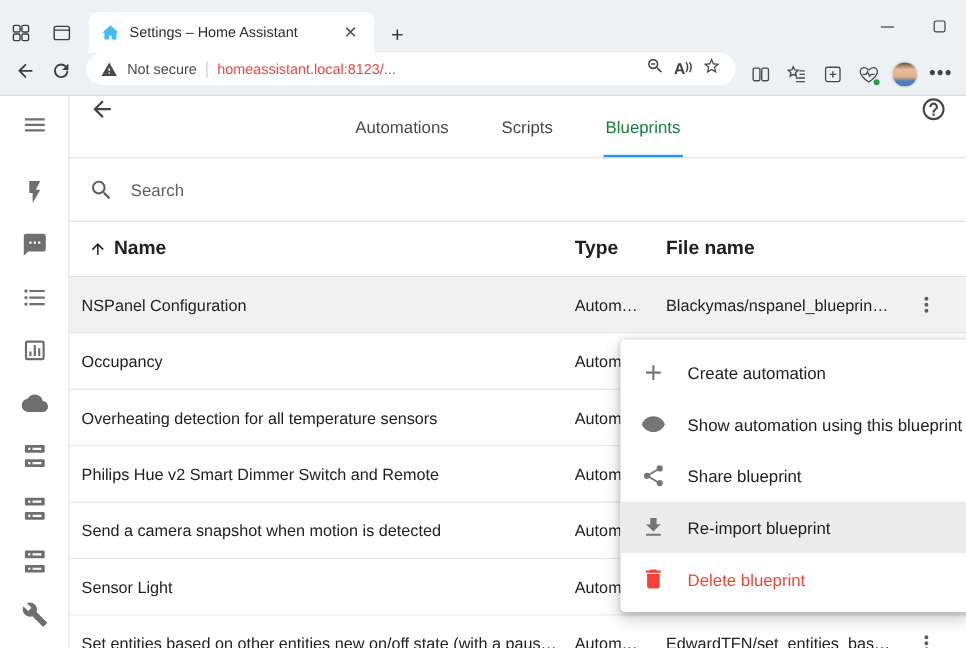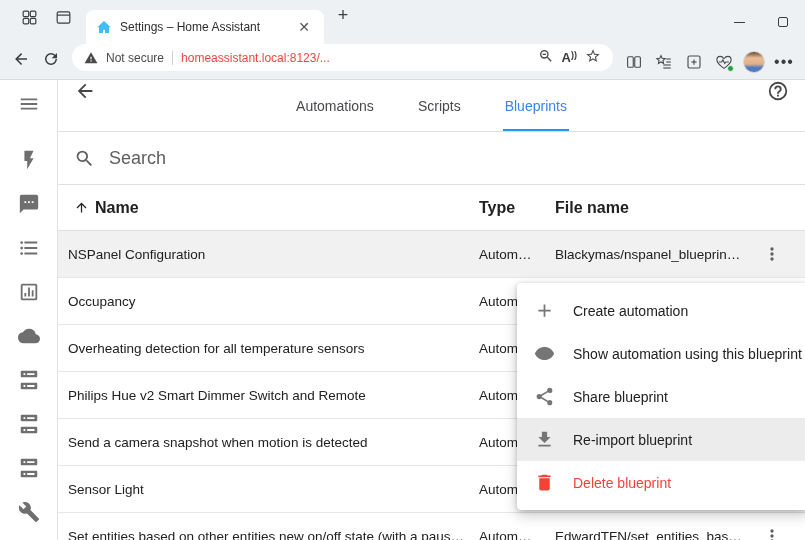--- a/index.html
+++ b/index.html
@@ -1,21 +1,21 @@
 <!DOCTYPE html>
 <html><head>
 <meta charset="utf-8">
 <style>
   * { box-sizing: border-box; margin: 0; padding: 0; }
   html,body { width:805px; height:540px; overflow:hidden; }
   body { font-family:"Liberation Sans", sans-serif; background:#fff; }
   .window { position:relative; width:805px; height:540px; overflow:hidden; background:#fff; }
 
   
-  .tabbar { height:44px; background:#eef1f4; display:flex; align-items:flex-start; padding-left:12px; }
+  .tabbar { height:44px; background:#eef1f4; display:flex; align-items:flex-end; padding-left:0; }
   .chrome-btn { width:34px; height:34px; display:flex; align-items:center; justify-content:center; border-radius:6px; flex:0 0 auto; }
   .chrome-btn svg { width:19px; height:19px; stroke:#3d3d3d; fill:none; stroke-width:1.5; }
   .tab { align-self:flex-end; width:238px; height:34px; background:#fff; border-radius:8px 8px 0 0; display:flex; align-items:center; gap:8px; padding:0 10px; margin-left:6px; }
   .tab-title { flex:1; font-size:12px; color:#2d2d2d; white-space:nowrap; overflow:hidden; text-overflow:ellipsis; }
   .tab-close { font-size:14px; color:#555; line-height:1; padding:2px 4px; border-radius:4px; }
   .newtab { width:30px; height:30px; display:flex; align-items:center; justify-content:center; font-size:18px; color:#3d3d3d; margin-left:4px; }
   .tb-spacer { flex:1; }
   .win-controls { display:flex; height:44px; }
   .win-btn { width:44px; display:flex; align-items:center; justify-content:center; color:#3d3d3d; }
   .min-glyph { width:11px; height:1px; background:#3d3d3d; display:block; }
@@ -46,27 +46,27 @@
   .side-btn { height:44px; width:58px; display:flex; align-items:center; justify-content:center; }
   .side-btn.first { height:48px; }
   .side-gap { height:10px; }
   .side-btn svg { width:22px; height:22px; fill:#6f6f6f; }
 
   .main { flex:1; min-width:0; display:flex; flex-direction:column; }
   .ha-header { height:52px; border-bottom:1px solid #e0e0e0; display:flex; padding:0 16px; flex:0 0 auto; }
   .ha-back svg { width:22px; height:22px; fill:#454545; }
   .ha-tabs { flex:1; display:flex; justify-content:center; height:100%; }
   .ha-tab { position:relative; padding:0 22px; display:flex; align-items:center; font-size:14px; color:#49494d; }
-  .ha-tab.active { color:#3b82f6; }
+  .ha-tab.active { color:#15803d; }
   .ha-tab.active::after { content:""; position:absolute; left:20px; right:20px; bottom:0; height:2px; background:#2196f3; }
   .ha-help svg { width:22px; height:22px; fill:#454545; }
 
   .search-row { height:53px; border-bottom:1px solid #e0e0e0; display:flex; align-items:center; gap:14px; padding:0 16px; flex:0 0 auto; }
   .search-row svg { width:21px; height:21px; fill:#5f5f5f; }
-  .search-text { font-size:18px; color:#5f5f5f; }
+  .search-text { font-size:14px; color:#5f5f5f; }
 
   .thead { height:46px; display:grid; grid-template-columns:421px 76px 185px 64px; align-items:center; border-bottom:1px solid #e0e0e0; font-size:16px; font-weight:700; color:#212121; flex:0 0 auto; }
   .name-h { display:flex; align-items:center; gap:6px; padding-left:16px; }
   .name-h svg { width:15px; height:15px; fill:#212121; }
 
   .tbody { flex:1; overflow:hidden; }
   .trow { height:47px; display:grid; grid-template-columns:421px 76px 185px 64px; align-items:center; border-bottom:1px solid #e6e6e6; font-size:13.5px; color:#212121; background:#fff; }
   .trow.selected { background:#f1f1f1; }
   .cell-name { padding-left:10px; padding-right:14px; white-space:nowrap; overflow:hidden; text-overflow:ellipsis; }
   .cell-type, .cell-file { white-space:nowrap; overflow:hidden; padding-right:6px; }

